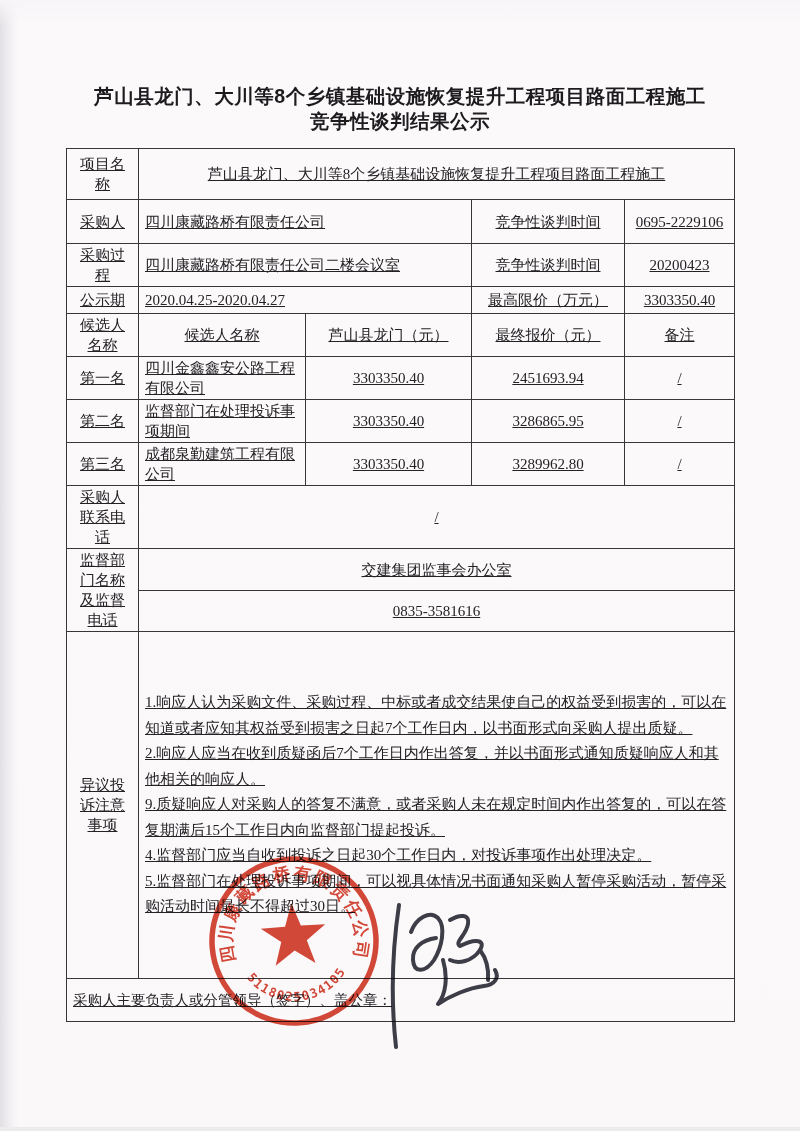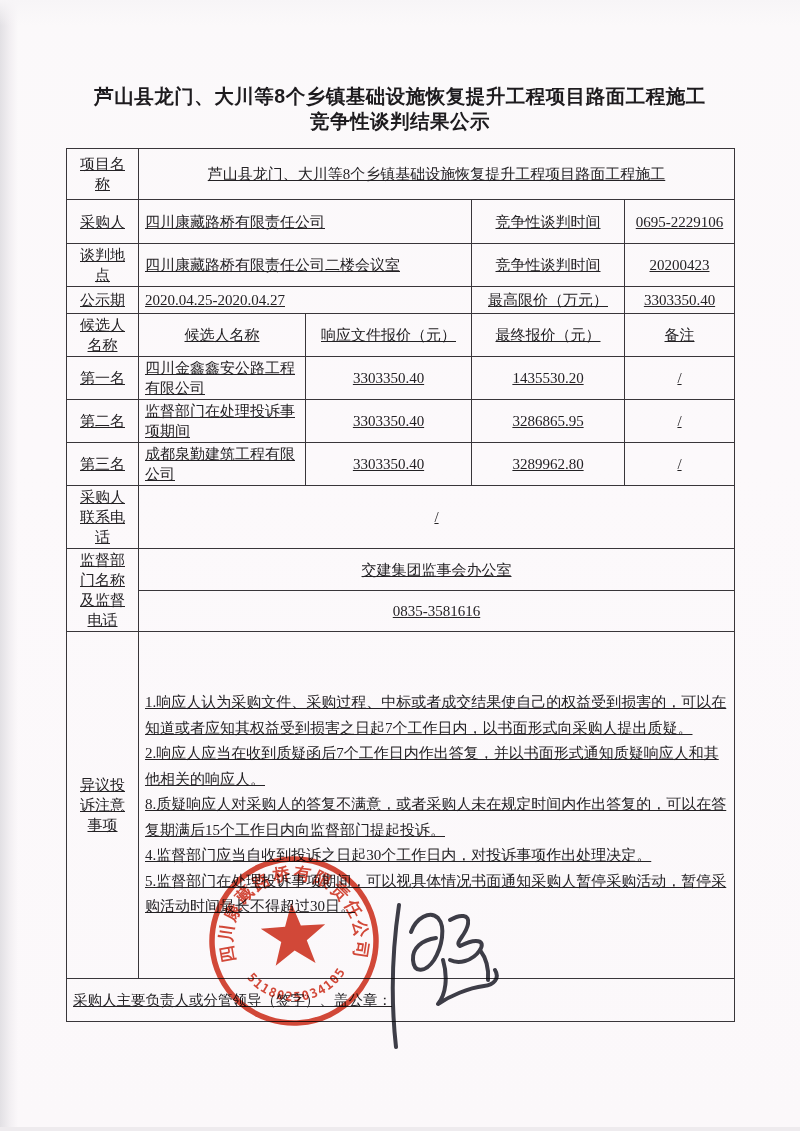--- a/index.html
+++ b/index.html
@@ -75,43 +75,43 @@
         <td class="lbl">项目名称</td>
         <td class="c" colspan="4">芦山县龙门、大川等8个乡镇基础设施恢复提升工程项目路面工程施工</td>
       </tr>
       <tr class="r2">
         <td class="lbl">采购人</td>
         <td class="l" colspan="2">四川康藏路桥有限责任公司</td>
         <td class="c">竞争性谈判时间</td>
         <td class="c">0695-2229106</td>
       </tr>
       <tr class="r3">
-        <td class="lbl">谈判地点</td>
+        <td class="lbl">采购过程</td>
         <td class="l" colspan="2">四川康藏路桥有限责任公司二楼会议室</td>
         <td class="c">竞争性谈判时间</td>
         <td class="c">20200423</td>
       </tr>
       <tr class="r4">
         <td class="lbl">公示期</td>
         <td class="l" colspan="2">2020.04.25-2020.04.27</td>
         <td class="c">最高限价（万元）</td>
         <td class="c">3303350.40</td>
       </tr>
       <tr class="r5">
         <td class="lbl">候选人名称</td>
         <td class="c">候选人名称</td>
-        <td class="c">响应文件报价（元）</td>
+        <td class="c">芦山县龙门（元）</td>
         <td class="c">最终报价（元）</td>
         <td class="c">备注</td>
       </tr>
       <tr class="r6">
         <td class="lbl">第一名</td>
         <td class="l">四川金鑫鑫安公路工程有限公司</td>
         <td class="c">3303350.40</td>
-        <td class="c">1435530.20</td>
+        <td class="c">2451693.94</td>
         <td class="c">/</td>
       </tr>
       <tr class="r7">
         <td class="lbl">第二名</td>
         <td class="l">监督部门在处理投诉事项期间</td>
         <td class="c">3303350.40</td>
         <td class="c">3286865.95</td>
         <td class="c">/</td>
       </tr>
       <tr class="r8">
@@ -130,21 +130,21 @@
         <td class="c" colspan="4">交建集团监事会办公室</td>
       </tr>
       <tr class="r10b">
         <td class="c" colspan="4">0835-3581616</td>
       </tr>
       <tr class="r11">
         <td class="lbl">异议投诉注意事项</td>
         <td class="obj-cell" colspan="4">
           <div class="obj-item">1.响应人认为采购文件、采购过程、中标或者成交结果使自己的权益受到损害的，可以在知道或者应知其权益受到损害之日起7个工作日内，以书面形式向采购人提出质疑。</div>
           <div class="obj-item">2.响应人应当在收到质疑函后7个工作日内作出答复，并以书面形式通知质疑响应人和其他相关的响应人。</div>
-          <div class="obj-item">8.质疑响应人对采购人的答复不满意，或者采购人未在规定时间内作出答复的，可以在答复期满后15个工作日内向监督部门提起投诉。</div>
+          <div class="obj-item">9.质疑响应人对采购人的答复不满意，或者采购人未在规定时间内作出答复的，可以在答复期满后15个工作日内向监督部门提起投诉。</div>
           <div class="obj-item">4.监督部门应当自收到投诉之日起30个工作日内，对投诉事项作出处理决定。</div>
           <div class="obj-item">5.监督部门在处理投诉事项期间，可以视具体情况书面通知采购人暂停采购活动，暂停采购活动时间最长不得超过30日。</div>
         </td>
       </tr>
       <tr class="r12">
         <td class="foot" colspan="5">采购人主要负责人或分管领导（签字）、盖公章：</td>
       </tr>
     </tbody>
   </table>
 

